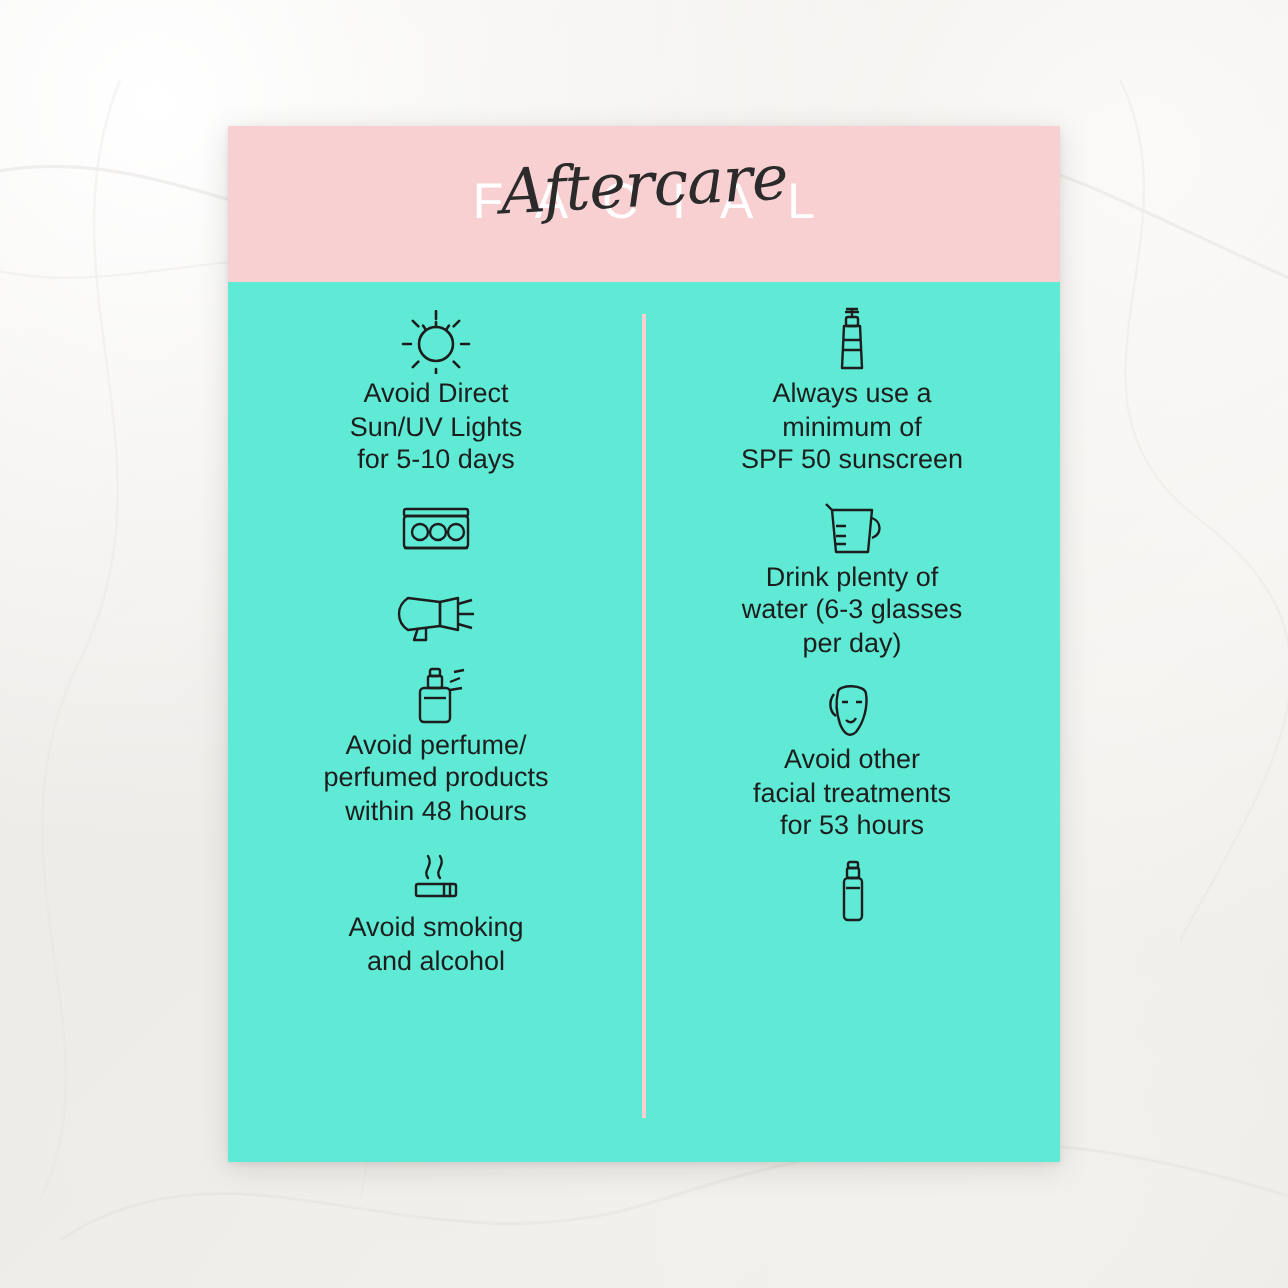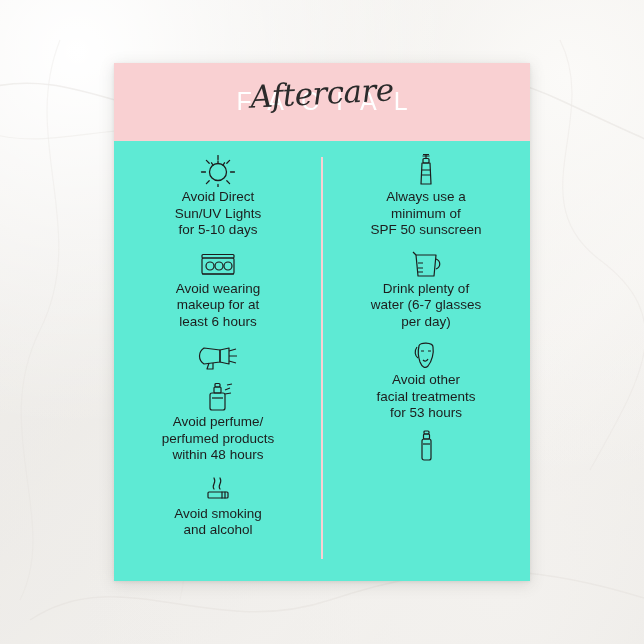--- a/index.html
+++ b/index.html
@@ -178,23 +178,20 @@
               <g stroke="#1d1d1d" stroke-width="1.2" fill="none">
                 <rect x="5" y="7" width="32" height="16" rx="1.5"></rect>
                 <rect x="5" y="3.5" width="32" height="3.5" rx="1"></rect>
                 <circle cx="13" cy="15" r="4"></circle>
                 <circle cx="22" cy="15" r="4"></circle>
                 <circle cx="31" cy="15" r="4"></circle>
                 <path d="M5 23 L37 23"></path>
               </g>
             </svg>
           </div>
-          <div class="txt">Avoid wearing
-makeup for at
-least 6 hours</div>
         </div>
 
         <div class="tip">
           <div class="ico">
             <svg width="44" height="28" viewBox="0 0 44 28">
               <g stroke="#1d1d1d" stroke-width="1.2" fill="none" stroke-linejoin="round">
                 <path d="M8 6 C 2 10, 2 18, 8 22 L24 20 L24 8 Z"></path>
                 <path d="M24 8 L33 6 L33 22 L24 20 Z"></path>
                 <path d="M33 9 L40 7 M33 14 L41 14 M33 19 L40 21"></path>
                 <path d="M13 21 L11 27 L17 27 L17 21"></path>
@@ -260,21 +257,21 @@
             <svg width="34" height="30" viewBox="0 0 34 30">
               <g stroke="#1d1d1d" stroke-width="1.2" fill="none" stroke-linejoin="round">
                 <path d="M7 6 L27 6 L25 27 L9 27 Z"></path>
                 <path d="M27 10 C 32 12, 32 18, 27 20"></path>
                 <path d="M9 14 L14 14 M9 19 L14 19 M9 23 L14 23"></path>
                 <path d="M7 6 L4 3"></path>
               </g>
             </svg>
           </div>
           <div class="txt">Drink plenty of
-water (6-7 glasses
+water (6-3 glasses
 per day)</div>
         </div>
 
 
         <div class="tip">
           <div class="ico">
             <svg width="34" height="30" viewBox="0 0 34 30">
               <g stroke="#1d1d1d" stroke-width="1.2" fill="none" stroke-linejoin="round">
                 <path d="M10 6 C 10 2, 24 2, 24 7 C 25 13, 23 21, 19 26 C 16 29, 13 27, 11 22 C 9 16, 9 10, 10 6 Z"></path>
                 <path d="M12 11 L15 11 M19 11 L22 11"></path>

